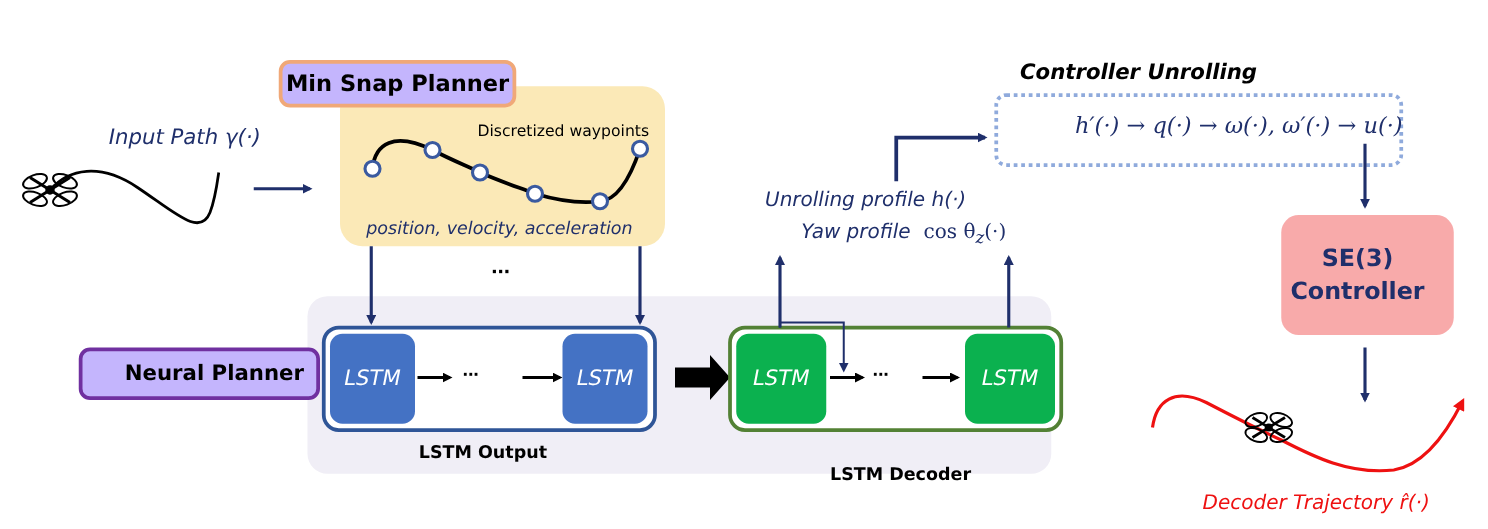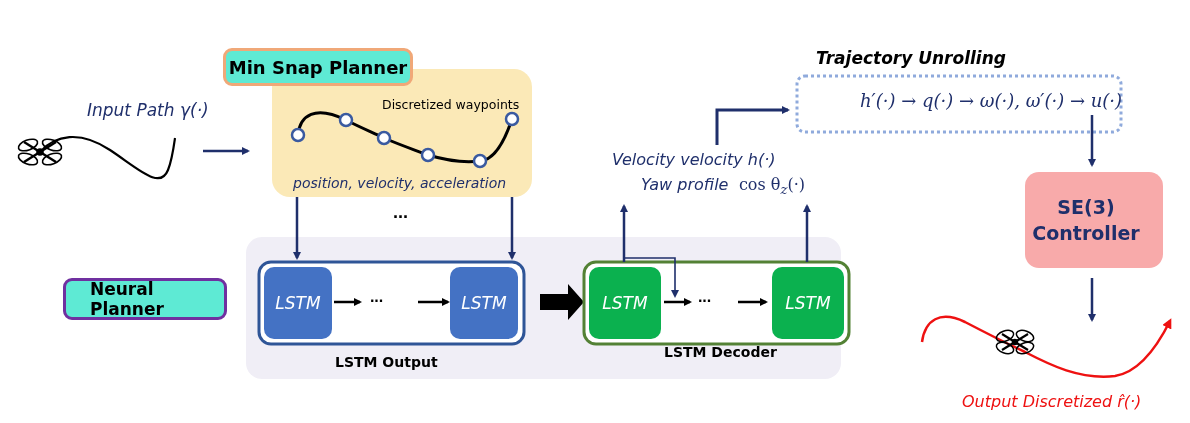--- a/index.html
+++ b/index.html
@@ -1,21 +1,21 @@
 <!DOCTYPE html>
 <html><head>
   <meta charset="utf-8">
   <style>
     html, body { margin: 0; padding: 0; background: #ffffff; }
     body { width: 1190px; height: 423px; position: relative; overflow: hidden; font-family: "Liberation Sans", sans-serif; }
     .abs { position: absolute; }
     .navy { color: #1f2f6b; }
     .ital { font-style: italic; }
     .bold { font-weight: bold; }
-    .label-box { position: absolute; background: #5eead4; border-radius: 9px; display: flex; align-items: center; justify-content: center; font-weight: bold; font-family: "DejaVu Sans", sans-serif; color: #000; }
+    .label-box { position: absolute; background: #c4b5fd; border-radius: 9px; display: flex; align-items: center; justify-content: center; font-weight: bold; font-family: "DejaVu Sans", sans-serif; color: #000; }
     .lstm { position: absolute; border-radius: 10px; color: #fff; font-style: italic; font-size: 17px; display: flex; align-items: center; justify-content: center; font-family: "DejaVu Sans", sans-serif; }
     .lstm-blue { background: #4472c4; }
     .lstm-green { background: #0bb14f; }
     .math { font-family: "DejaVu Serif", serif; }
   </style>
 </head>
 <body>
 
 <svg class="abs" style="left:0;top:0" width="1190" height="423">
   <defs>
@@ -102,39 +102,39 @@
 </svg>
 
 <div class="abs navy ital" style="left:48px;top:100px;font-size:17px;font-family:'DejaVu Sans',sans-serif;margin-left:39px;">Input Path γ(·)</div>
 
 <div class="label-box" style="left:223px;top:48px;width:190px;height:38px;border:3px solid #f0a878;font-size:18px;box-sizing:border-box;">Min Snap Planner</div>
 
 <div class="abs" style="left:382px;top:97px;font-size:12.5px;font-family:'DejaVu Sans',sans-serif;color:#000;">Discretized waypoints</div>
 <div class="abs navy ital" style="left:293px;top:175px;font-size:14px;font-family:'DejaVu Sans',sans-serif;">position, velocity, acceleration</div>
 <div class="abs bold" style="left:393px;top:207px;font-size:18px;color:#000;letter-spacing:-1px;">···</div>
 
-<div class="label-box" style="left:63px;top:278px;width:164px;height:42px;border:3px solid #7030a0;font-size:17px;box-sizing:border-box;padding-left:24px;">Neural Planner</div>
+<div class="label-box" style="left:63px;top:278px;width:193px;height:42px;border:3px solid #7030a0;font-size:17px;box-sizing:border-box;padding-left:24px;">Neural Planner</div>
 
 <div class="lstm lstm-blue" style="left:264px;top:267px;width:68px;height:72px;">LSTM</div>
 <div class="abs bold" style="left:370px;top:292px;font-size:16px;color:#000;letter-spacing:-1px;">···</div>
 <div class="lstm lstm-blue" style="left:450px;top:267px;width:68px;height:72px;">LSTM</div>
 <div class="abs bold" style="left:335px;top:354px;font-size:14px;color:#000;font-family:'DejaVu Sans',sans-serif;">LSTM Output</div>
 
 <div class="lstm lstm-green" style="left:589px;top:267px;width:72px;height:72px;">LSTM</div>
 <div class="abs bold" style="left:698px;top:292px;font-size:16px;color:#000;letter-spacing:-1px;">···</div>
 <div class="lstm lstm-green" style="left:772px;top:267px;width:72px;height:72px;">LSTM</div>
-<div class="abs bold" style="left:664px;top:344px;font-size:14px;color:#000;font-family:'DejaVu Sans',sans-serif;">LSTM Decoder</div>
+<div class="abs bold" style="left:664px;top:372px;font-size:14px;color:#000;font-family:'DejaVu Sans',sans-serif;">LSTM Decoder</div>
 
-<div class="abs navy ital" style="left:612px;top:150px;font-size:16px;font-family:'DejaVu Sans',sans-serif;">Velocity velocity h(·)</div>
+<div class="abs navy ital" style="left:612px;top:150px;font-size:16px;font-family:'DejaVu Sans',sans-serif;">Unrolling profile h(·)</div>
 <div class="abs navy" style="left:641px;top:175px;font-size:16px;">
   <span class="ital" style="font-family:'DejaVu Sans',sans-serif;">Yaw profile</span>
   <span class="math" style="margin-left:6px;margin-top:47px;">cos θ<sub style="font-style: italic;">z</sub>(·)</span>
 </div>
 
-<div class="abs bold ital" style="left:816px;top:48px;font-size:17px;color:#000;font-family:'DejaVu Sans',sans-serif;">Trajectory Unrolling</div>
+<div class="abs bold ital" style="left:816px;top:48px;font-size:17px;color:#000;font-family:'DejaVu Sans',sans-serif;">Controller Unrolling</div>
 <div class="abs navy math" style="left:860px;top:90px;font-size:18px;font-style:italic;">h′(·) → q(·) → ω(·), ω′(·) → u(·)</div>
 
 <div class="abs navy bold" style="left:1025px;top:194px;width:122px;text-align:center;font-size:19px;line-height:26px;font-family:'DejaVu Sans',sans-serif;">
   <div>SE(3)</div>
   <div>Controller</div>
 </div>
 
-<div class="abs ital" style="left:962px;top:392px;font-size:16px;color:#ee1111;font-family:'DejaVu Sans',sans-serif;">Output Discretized r̂(·)</div>
+<div class="abs ital" style="left:962px;top:392px;font-size:16px;color:#ee1111;font-family:'DejaVu Sans',sans-serif;">Decoder Trajectory r̂(·)</div>
 
 </body></html>

